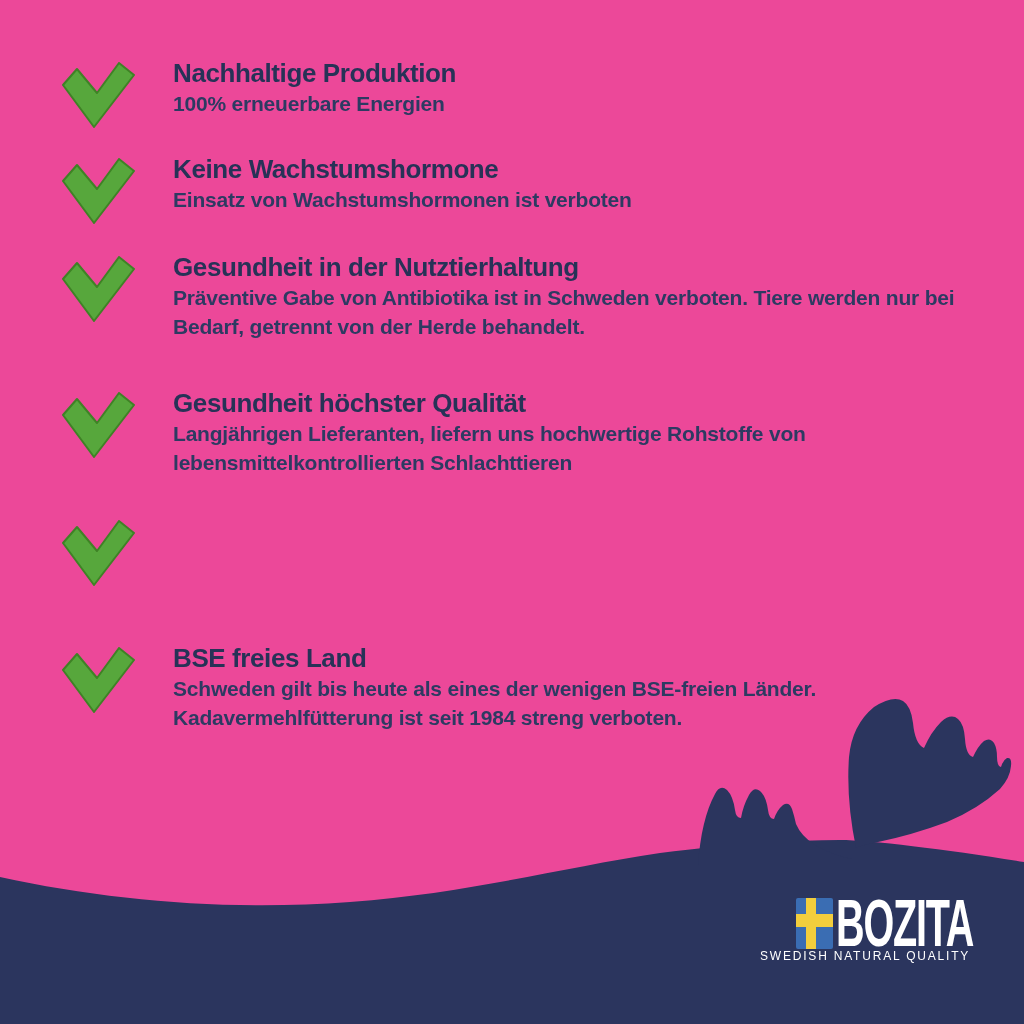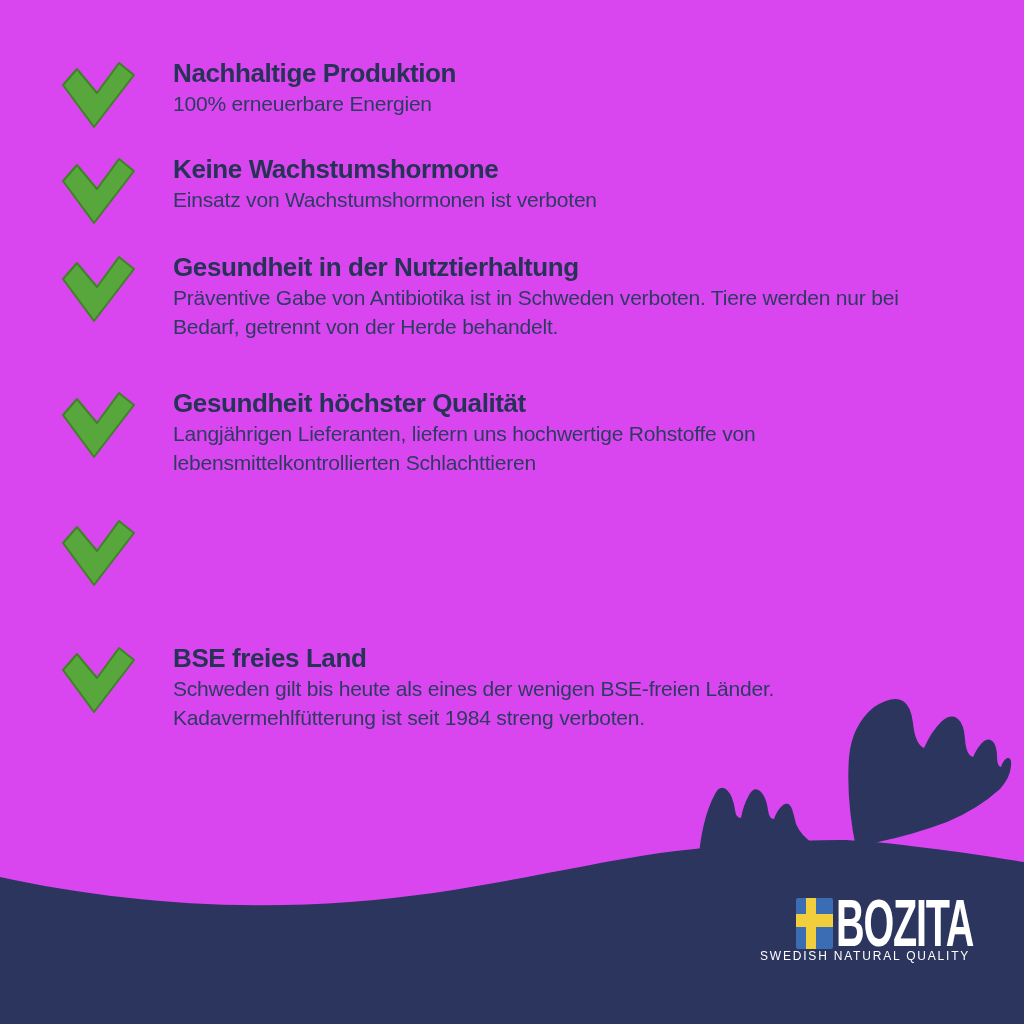--- a/index.html
+++ b/index.html
@@ -1,20 +1,20 @@
 <!DOCTYPE html>
 <html lang="de" style="--heading: #273257; --body: #2d3a62; --green: #57a73c; --green_dark: #3f8226; --navy: #2b355e; --flag_blue: #3a6db3; --flag_yellow: #f2ce3d; --logo_text: #ffffff;"><head>
 <meta charset="utf-8">
 <style>
   html,body{margin:0;padding:0;background:#e9e9e9;}
   .canvas{
     position:relative;
     width:1024px;height:1024px;
     margin:0 auto;
-    background:#d946ef;
+    background:#ec4899;
     overflow:hidden;
     font-family:"Liberation Sans","DejaVu Sans",sans-serif;
   }
   
   .benefit{position:absolute;left:62px;width:940px;}
   .benefit .check{position:absolute;left:0;top:2px;width:74px;height:66px;}
   .benefit .check path{
     fill:var(--green);
     stroke:var(--green_dark);
     stroke-width:2;
@@ -30,20 +30,21 @@
     color:var(--heading);
     white-space:pre;
   }
   .benefit p{
     margin:3px 0 0 0;
     font-size:21px;
     line-height:29px;
     letter-spacing:-0.2px;
     color:var(--body);
     white-space:pre;
+    font-weight:bold;
   }
   
   .bottom-art{
     position:absolute;left:0;top:0;width:1024px;height:1024px;
     pointer-events:none;
   }
   .bottom-art path{fill:var(--navy);}
   
   .brand{position:absolute;left:760px;top:898px;width:240px;}
   .brand-row{display:flex;align-items:flex-start;margin-left:36px;}

